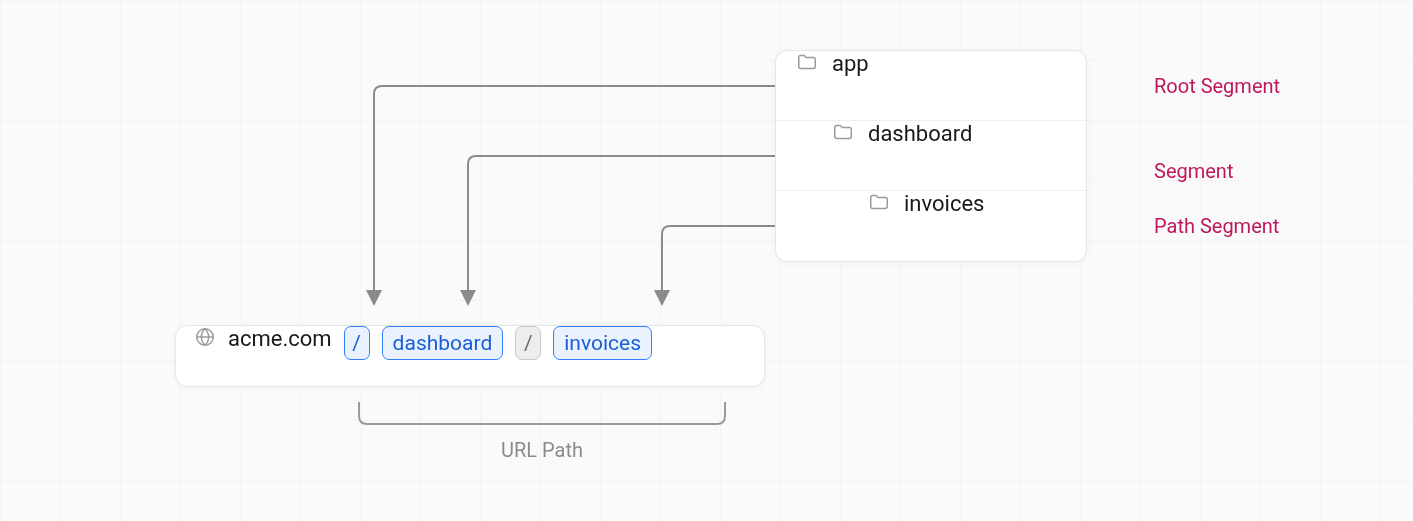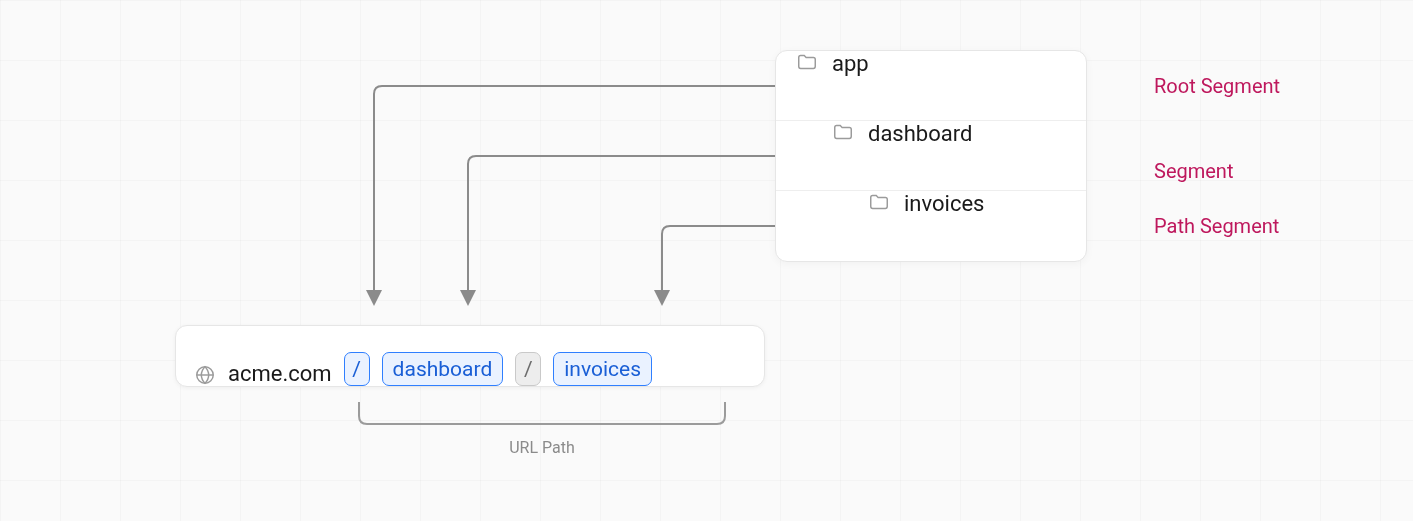--- a/index.html
+++ b/index.html
@@ -62,21 +62,21 @@
 
   
   .urlbar {
     position: absolute;
     left: 175px; top: 325px;
     width: 590px; height: 62px;
     background: #fff;
     border: 1px solid #e6e6e6;
     border-radius: 12px;
     box-shadow: 0 1px 4px rgba(0,0,0,0.05);
-    display: flex; align-items: flex-end;
+    display: flex; align-items: flex-start;
     padding: 0 18px;
     gap: 12px;
     font-size: 22px;
   }
   .globe-icon {
     width: 22px; height: 22px;
     color: #9b9b9b;
     flex-shrink: 0;
   }
   .domain-text { color: #1a1a1a; }
@@ -112,21 +112,21 @@
     position: absolute;
     left: 358px; top: 402px;
     width: 368px; height: 26px;
   }
   .bracket svg { width: 100%; height: 100%; }
   .url-path-label {
     position: absolute;
     left: 358px; top: 438px;
     width: 368px;
     text-align: center;
-    font-size: 16px;
+    font-size: 20px;
     color: #8b8b8b;
   }
 
   
   .arrows {
     position: absolute;
     left: 0; top: 0;
     width: 1413px; height: 521px;
     pointer-events: none;
   }

